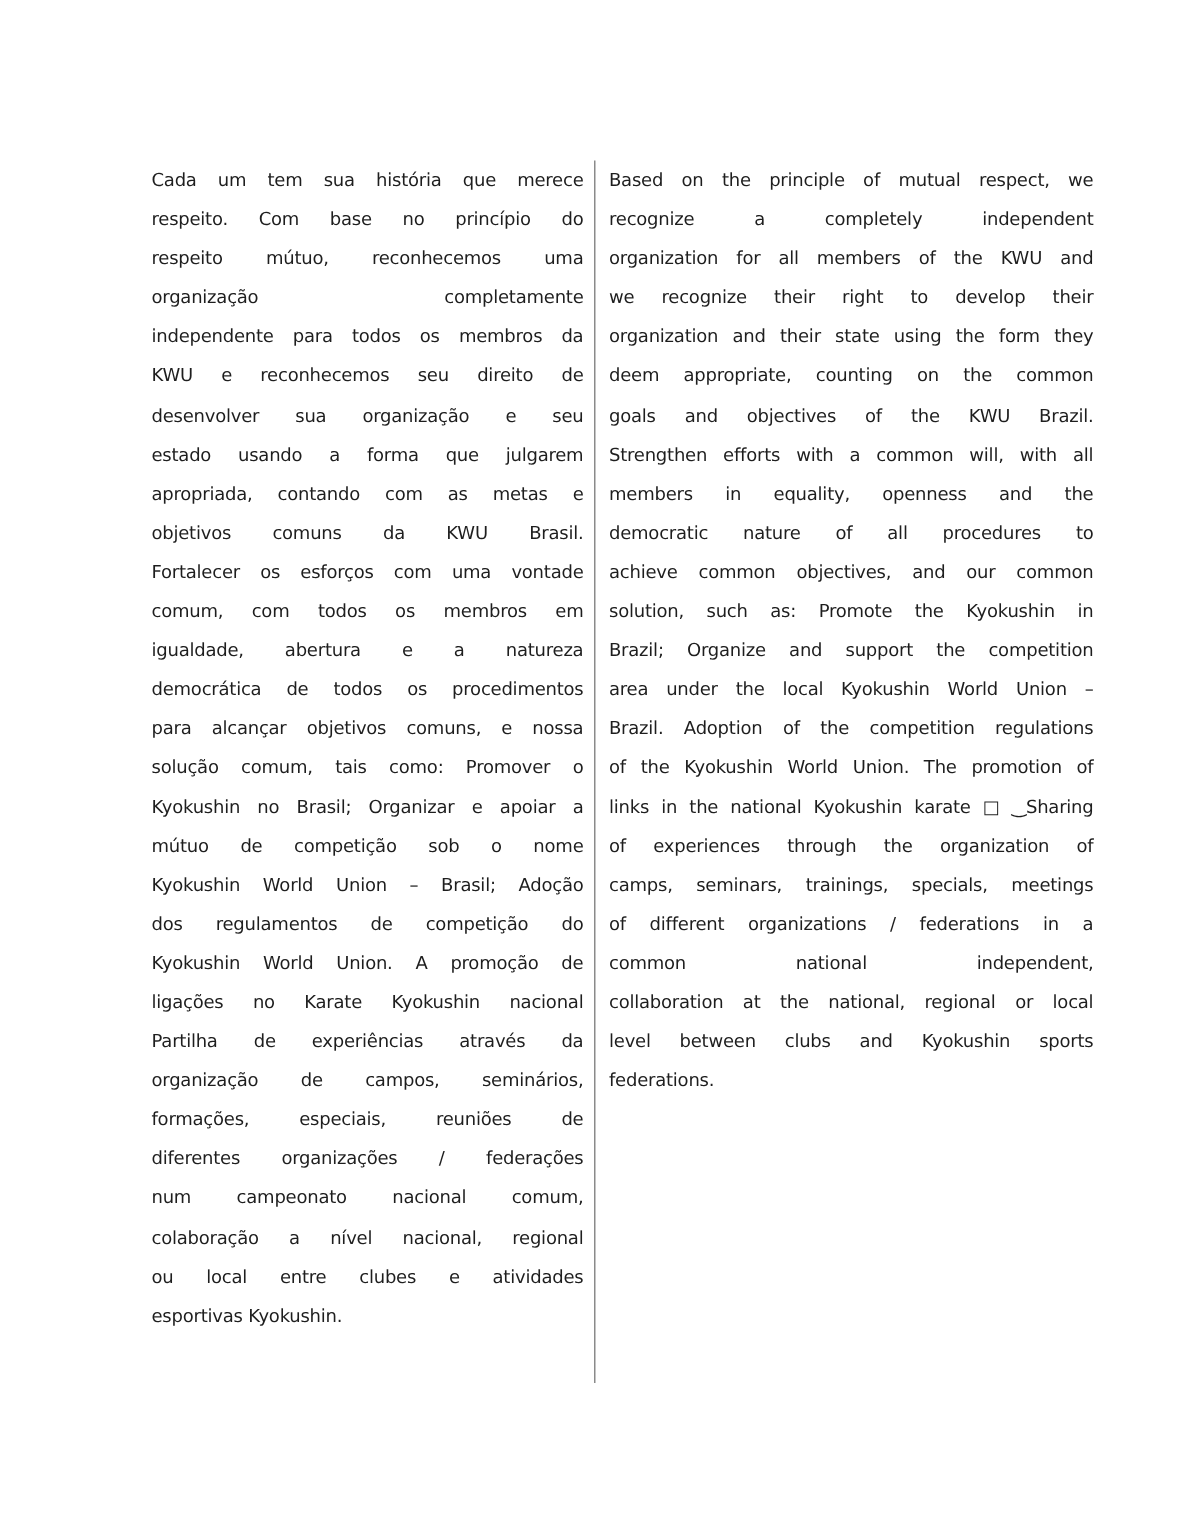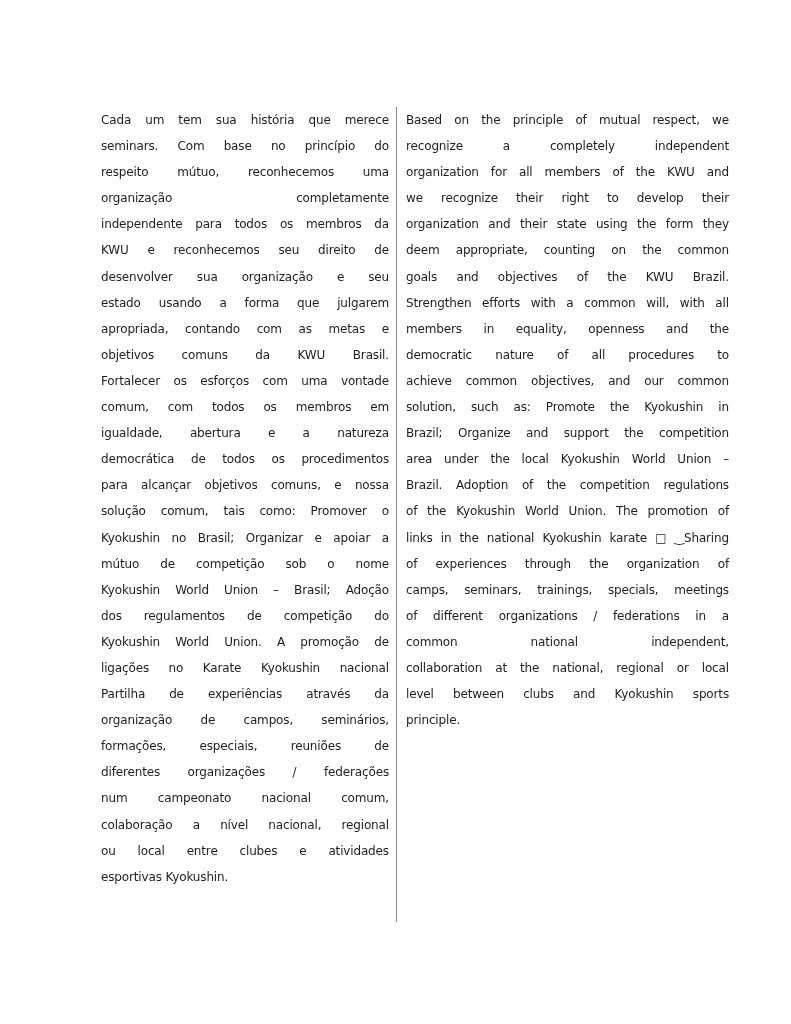--- a/index.html
+++ b/index.html
@@ -26,21 +26,21 @@
           <span>um</span>
           <span>tem</span>
           <span>sua</span>
           <span>história</span>
           <span>que</span>
           <span>merece</span>
         </span>
       </div>
       <div class="line">
         <span class="j">
-          <span>seminars.</span>
+          <span>respeito.</span>
           <span>Com</span>
           <span>base</span>
           <span>no</span>
           <span>princípio</span>
           <span>do</span>
         </span>
       </div>
       <div class="line">
         <span class="j">
           <span>respeito</span>
@@ -530,15 +530,15 @@
       <div class="line">
         <span class="j">
           <span>level</span>
           <span>between</span>
           <span>clubs</span>
           <span>and</span>
           <span>Kyokushin</span>
           <span>sports</span>
         </span>
       </div>
-      <div class="line last"><span>principle.</span></div>
+      <div class="line last"><span>federations.</span></div>
     </div>
 </div>
 
 </body></html>

